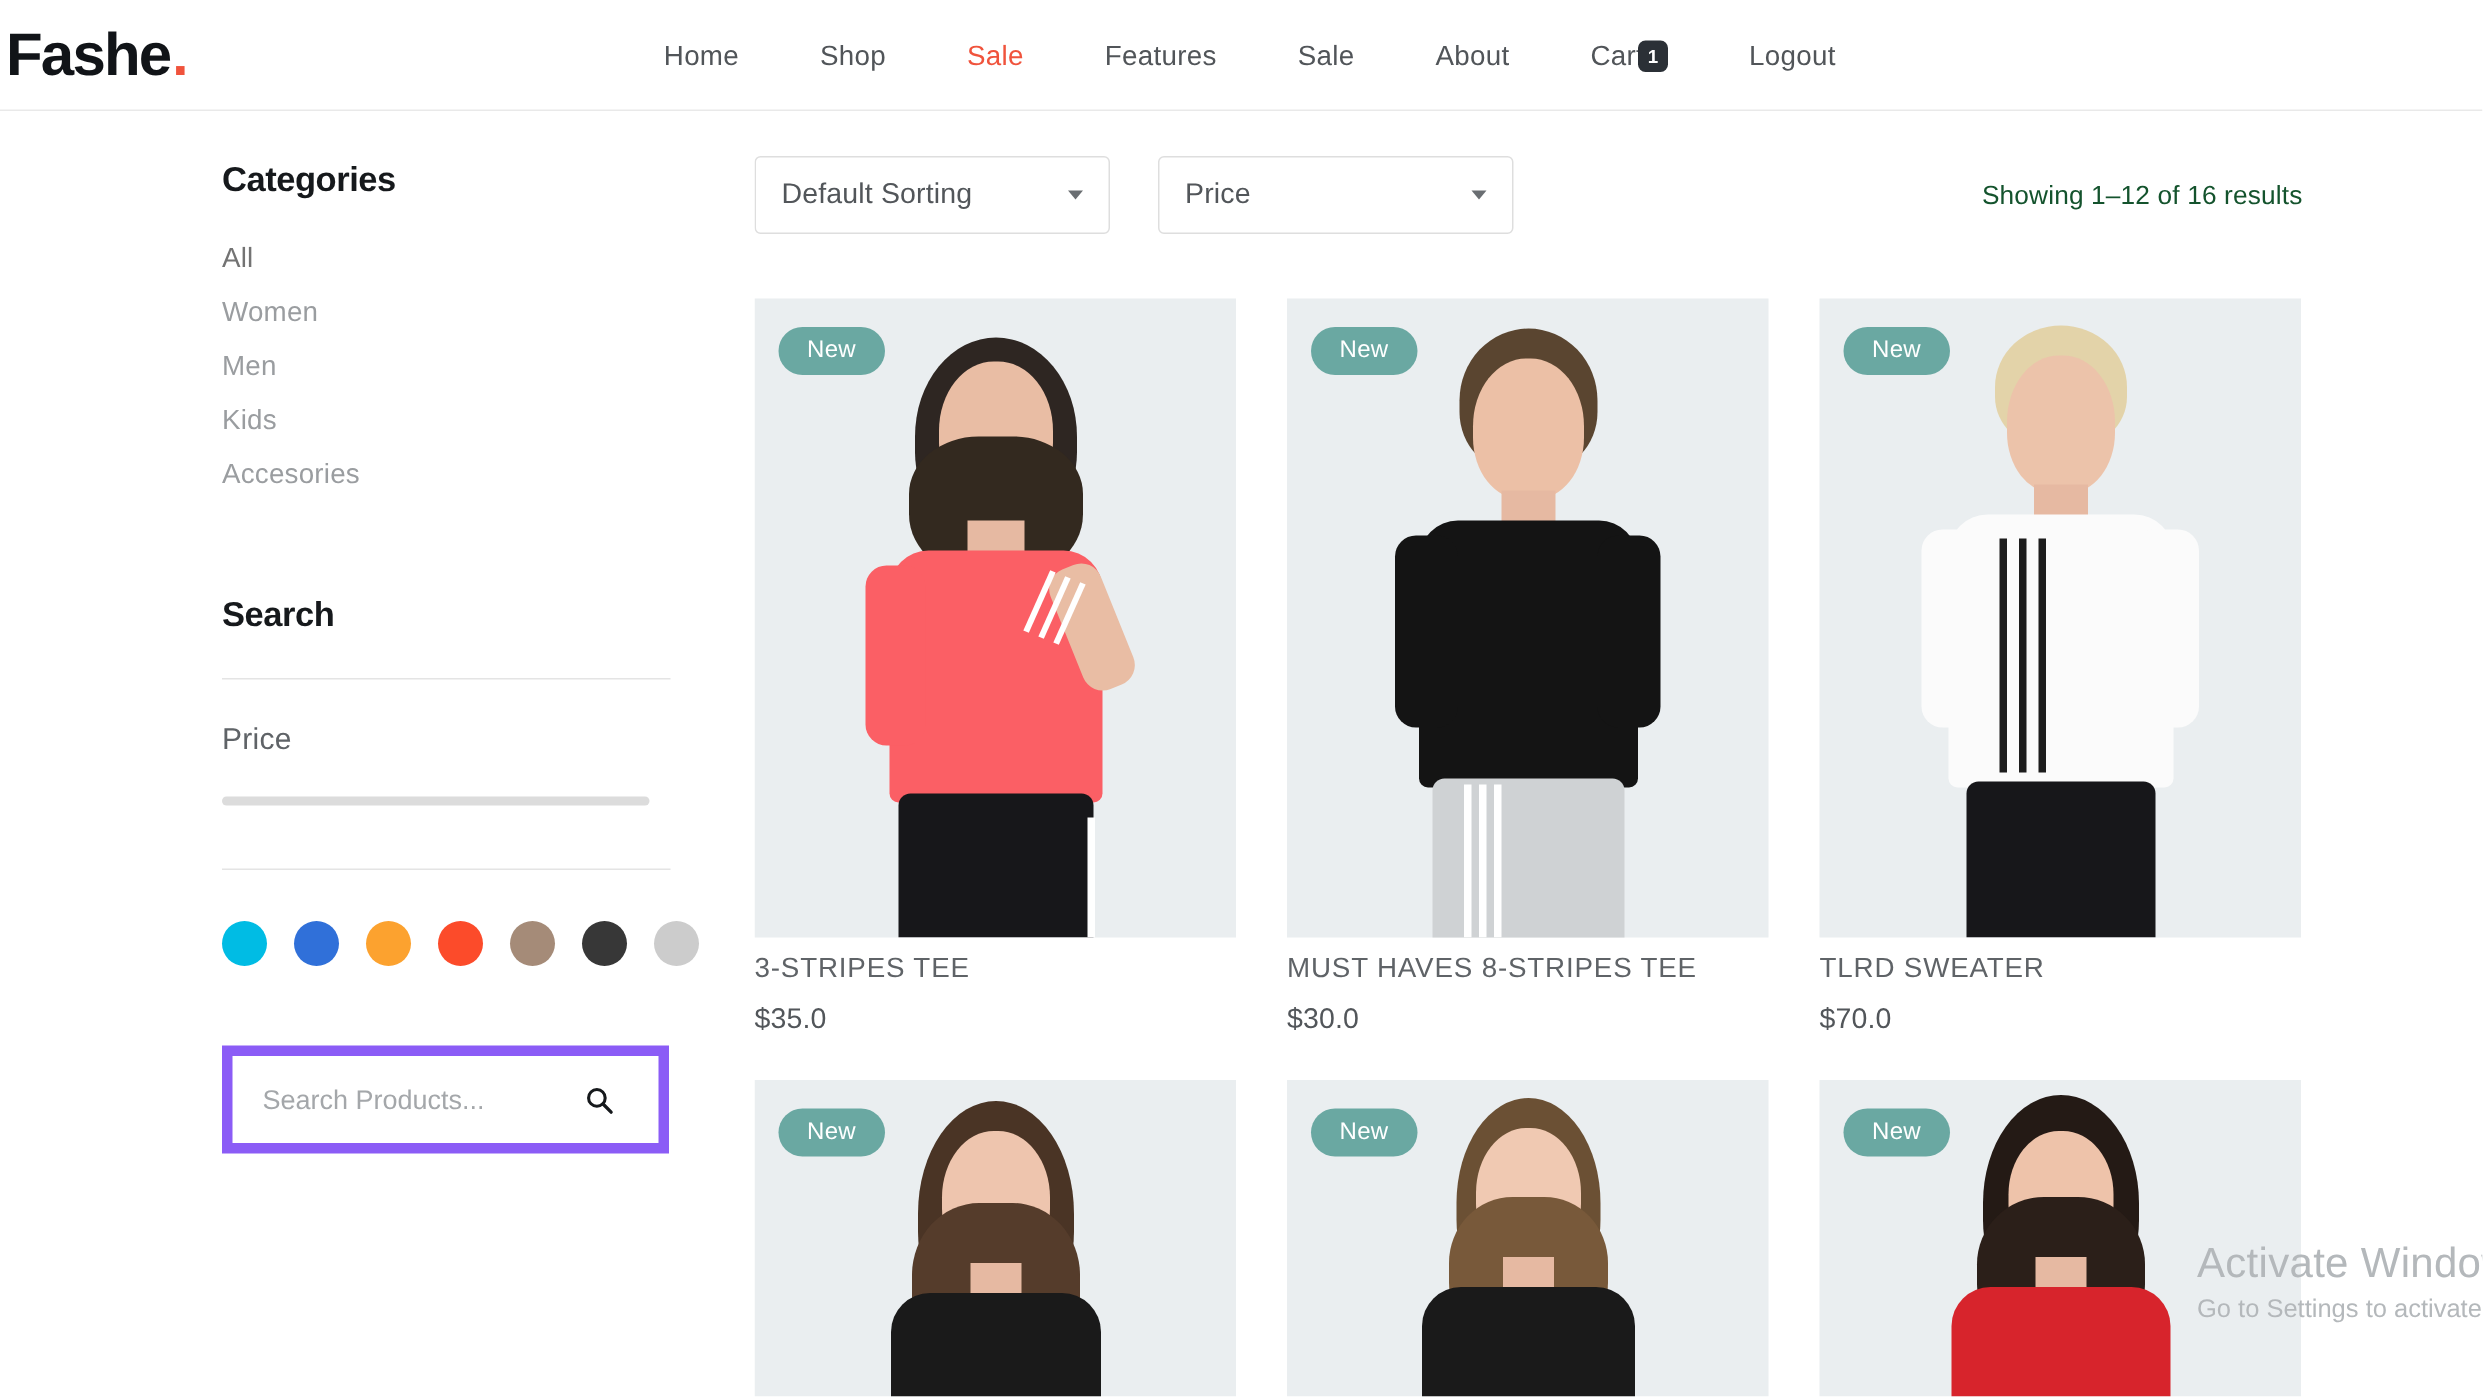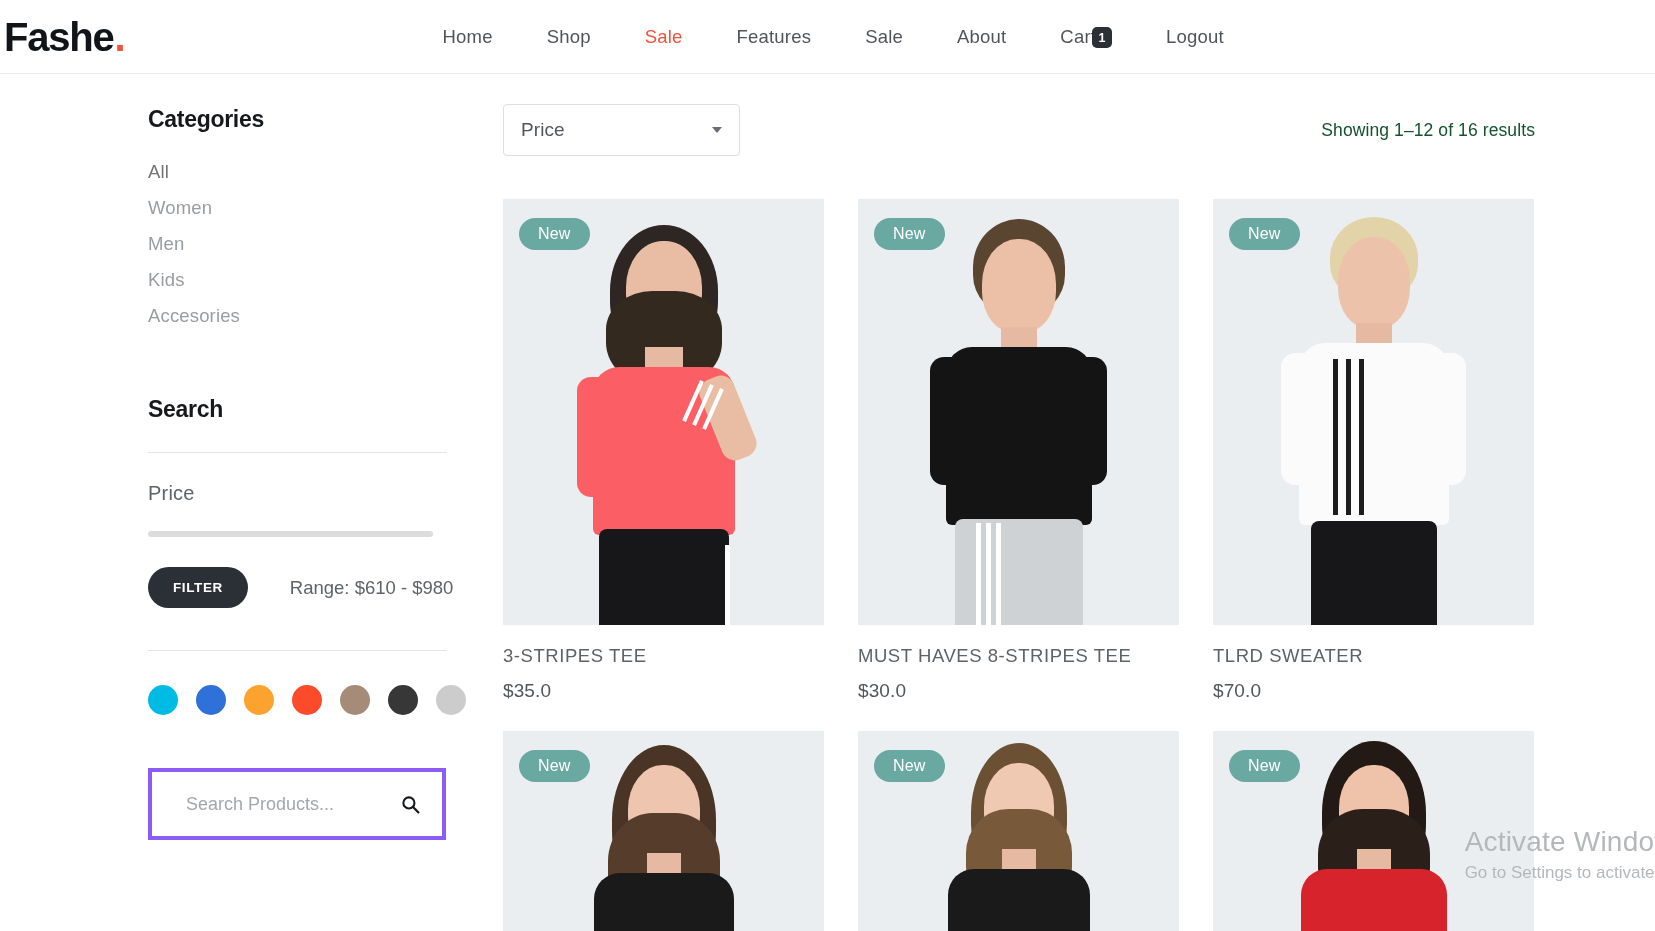--- a/index.html
+++ b/index.html
@@ -144,25 +144,25 @@
   .swatch {
     width: 30px; height: 30px;
     border-radius: 50%;
     cursor: pointer;
   }
 
   .search-box {
     margin-top: 53px;
     width: 298px;
     height: 72px;
-    border: 4px solid #8b5cf6;
+    border: 7px solid #8b5cf6;
     display: flex;
     align-items: center;
     padding: 0 22px 0 12px;
-    justify-content: flex-end;
+    justify-content: center;
   }
   .search-box input {
     border: none;
     outline: none;
     font-size: 18px;
     color: #5f6367;
     font-family: "Liberation Sans", sans-serif;
     width: 215px;
     background: transparent;
   }
@@ -237,21 +237,21 @@
     font-size: 16px;
     border-radius: 18px;
     padding: 7px 19px;
     z-index: 3;
     letter-spacing: 0.2px;
   }
   .card-name {
     font-size: 18.5px;
     color: #5f6367;
     letter-spacing: 0.55px;
-    margin-top: 20px;
+    margin-top: 9px;
     white-space: nowrap;
   }
   .card-price {
     font-size: 19px;
     color: #52565a;
     margin-top: 13px;
     letter-spacing: 0.1px;
   }
 
   
@@ -340,24 +340,20 @@
       <li class="cat-item">Men</li>
       <li class="cat-item">Kids</li>
       <li class="cat-item">Accesories</li>
     </ul>
 
     <div class="filters-block">
       <h2 class="side-title">Search</h2>
       <div class="divider"></div>
       <div class="filter-label">Price</div>
       <div class="slider-track"></div>
-      <div class="filter-row">
-        <button class="filter-btn">FILTER</button>
-        <span class="range-text">Range: $610 - $980</span>
-      </div>
       <div class="divider" style="margin-top:42px;margin-bottom:34px;"></div>
       <div class="color-block">
         <div class="swatches">
           <span class="swatch" style="background: rgb(0, 188, 228);"></span>
           <span class="swatch" style="background: rgb(48, 112, 217);"></span>
           <span class="swatch" style="background: rgb(252, 162, 47);"></span>
           <span class="swatch" style="background: rgb(252, 75, 42);"></span>
           <span class="swatch" style="background: rgb(165, 139, 120);"></span>
           <span class="swatch" style="background: rgb(55, 55, 55);"></span>
           <span class="swatch" style="background: rgb(204, 204, 204);"></span>
@@ -369,20 +365,24 @@
         <svg class="search-ico" viewBox="0 0 24 24">
           <circle cx="10" cy="10" r="7" fill="none" stroke="#16191c" stroke-width="2.6"></circle>
           <line x1="15.2" y1="15.2" x2="22" y2="22" stroke="#16191c" stroke-width="2.8" stroke-linecap="round"></line>
         </svg>
       </div>
     </div>
   </aside>
 
   <main class="main">
     <div class="toolbar">
+      <div class="select sorting">
+        <span class="select-label">Default Sorting</span>
+        <span class="caret"></span>
+      </div>
       <div class="select price">
         <span class="select-label">Price</span>
         <span class="caret"></span>
       </div>
       <div class="results">Showing 1–12 of 16 results</div>
     </div>
 
     <div class="grid">
 
       <div class="card">

